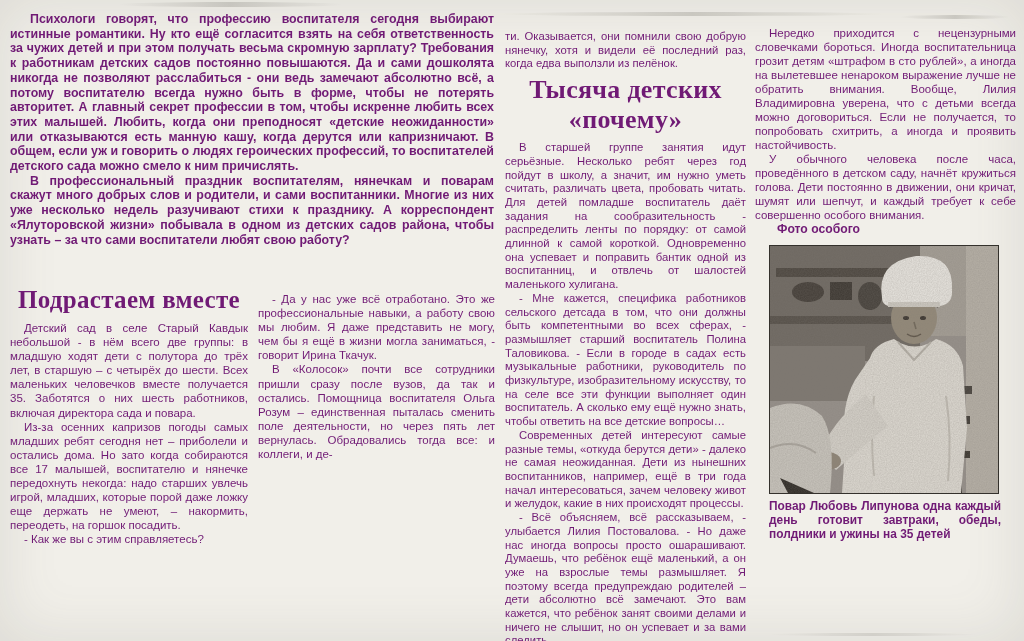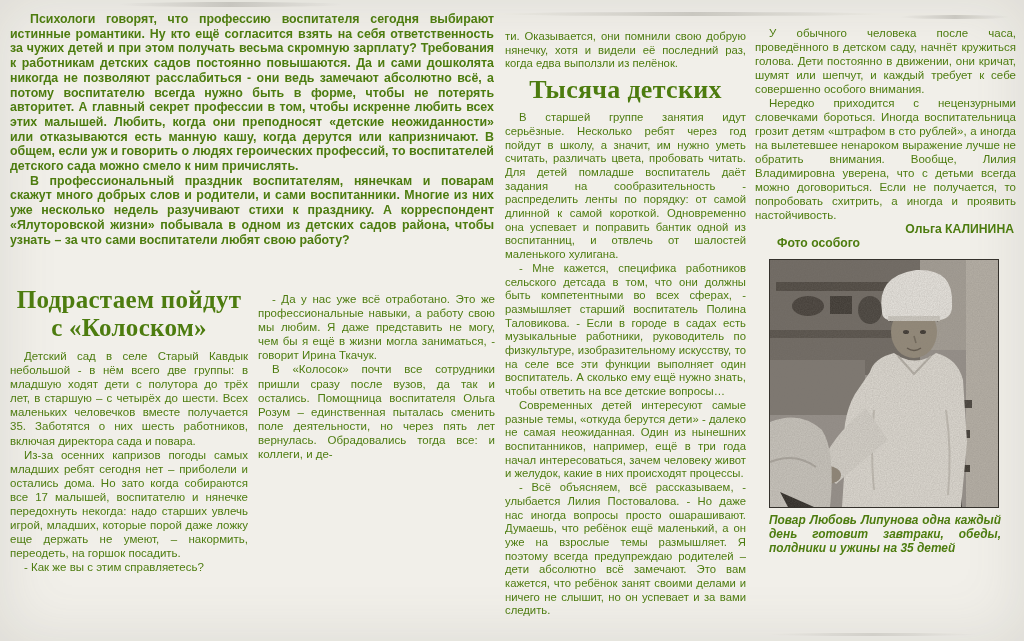--- a/index.html
+++ b/index.html
@@ -1,18 +1,18 @@
 <!DOCTYPE html>
 <html lang="ru"><head>
 <meta charset="utf-8">
 <style>
   html,body { margin:0; padding:0; background:#d8d6d0; }
   .page {
     position:relative; width:1024px; height:641px; overflow:hidden;
-    background:#f1efe9; color:#4d7c0f;
+    background:#f1efe9; color:#701a75;
     font-family:"Liberation Sans", sans-serif;
     box-shadow: inset 0 0 60px rgba(95,90,82,0.14);
   }
   
   .intro {
     position:absolute; left:10px; top:12px; width:484px;
     font-weight:bold; font-size:12.4px; line-height:14.7px; text-align:justify;
   }
   .intro p { margin:0; text-indent:20px; }
   
@@ -30,21 +30,21 @@
   .h-article1 { font-size:25px; line-height:28px; margin:0 0 7px 0; }
   .h-article2 { font-size:26px; line-height:30px; margin:4px 0 6px 0; }
   .byline { text-align:right; font-weight:bold; font-size:12.2px; margin-top:3px; text-indent:0 !important; padding-right:2px; }
   .credit { font-weight:bold; font-size:12.2px; margin-top:3px; text-indent:22px !important; }
   .photo-figure {
     margin:9px 0 0 14px; width:228px; height:247px;
     border:1px solid #34312c; background:#96908a; overflow:hidden;
   }
   .caption {
     margin:6px 0 0 14px; width:232px;
-    font-weight:bold; font-style:italic;
+    font-weight:bold; 
     font-size:11.9px; line-height:13.9px; text-align:justify;
   }
   
   .streak {
     position:absolute; border-radius:50%;
     background:linear-gradient(90deg, rgba(140,138,130,0) 0%, rgba(140,138,130,0.35) 50%, rgba(140,138,130,0) 100%);
   }
   #streak1 { left:118px; top:2px;  width:225px; height:5px; }
   #streak2 { left:500px; top:12px; width:385px; height:4px; }
   #streak3 { left:900px; top:15px; width:110px; height:4px; }
@@ -60,48 +60,47 @@
   <div class="streak" id="streak3"></div>
   <div class="streak" id="streak4"></div>
 
   <div class="intro">
     <p>Психологи говорят, что профессию воспитателя сегодня выбирают истинные романтики. Ну кто ещё согласится взять на себя ответственность за чужих детей и при этом получать весьма скромную зарплату? Требования к работникам детских садов постоянно повышаются. Да и сами дошколята никогда не позволяют расслабиться - они ведь замечают абсолютно всё, а потому воспитателю всегда нужно быть в форме, чтобы не потерять авторитет. А главный секрет профессии  в том, чтобы искренне любить всех этих малышей. Любить, когда они преподносят «детские неожиданности» или отказываются есть манную кашу, когда дерутся или капризничают. В общем, если уж и говорить о людях героических профессий, то воспитателей детского сада можно смело к ним причислять.</p>
     <p>В профессиональный праздник воспитателям, нянечкам и поварам скажут много добрых слов и родители, и сами воспитанники. Многие из них уже несколько недель разучивают стихи к празднику. А корреспондент «Ялуторовской жизни» побывала в одном из детских садов района, чтобы узнать – за что сами воспитатели любят свою работу?</p>
   </div>
 
   <div class="col col1">
     <h2 class="headline h-article1">
-      <span>Подрастаем пойдут</span><br>
-      <span>с «Колоском»</span>
+      <span>Подрастаем вместе</span><br>
     </h2>
     <p>Детский сад в селе Старый Кавдык небольшой - в нём всего две группы: в младшую ходят дети с полутора до трёх лет, в старшую – с четырёх до шести. Всех маленьких человечков вместе получается 35. Заботятся о них шесть работников, включая директора сада и повара.</p>
     <p>Из-за осенних капризов погоды самых младших ребят сегодня нет – приболели и остались дома. Но зато когда собираются все 17 малышей, воспитателю и нянечке передохнуть некогда: надо старших увлечь игрой, младших, которые порой даже ложку еще держать не умеют, – накормить, переодеть, на горшок посадить.</p>
     <p>- Как же вы с этим справляетесь?</p>
   </div>
 
   <div class="col col2">
     <p>- Да у нас уже всё отработано. Это же профессиональные навыки, а работу свою мы любим. Я даже представить не могу, чем бы я ещё в жизни могла заниматься, - говорит Ирина Ткачук.</p>
     <p>В «Колосок» почти все сотрудники пришли сразу после вузов, да так и остались. Помощница воспитателя Ольга Розум – единственная пыталась сменить поле деятельности, но через пять лет вернулась. Обрадовались тогда все: и коллеги, и де-</p>
   </div>
 
   <div class="col col3">
     <p class="lead-continuation">ти. Оказывается, они помнили свою добрую нянечку, хотя  и видели её последний раз, когда едва выползли из пелёнок.</p>
     <h2 class="headline h-article2">
       <span>Тысяча детских</span><br>
+      <span>«почему»</span>
     </h2>
     <p>В старшей группе занятия идут серьёзные. Несколько ребят через год пойдут в школу, а значит, им нужно уметь считать, различать цвета, пробовать читать. Для детей помладше воспитатель даёт задания на сообразительность - распределить ленты по порядку: от самой длинной к самой короткой. Одновременно она успевает и поправить бантик одной из воспитанниц, и отвлечь от шалостей маленького хулигана.</p>
     <p>- Мне кажется, специфика работников сельского детсада в том, что они должны быть компетентными во всех сферах, - размышляет старший воспитатель Полина Таловикова. - Если в городе в садах есть музыкальные работники, руководитель по физкультуре, изобразительному искусству, то на селе все эти функции выполняет один воспитатель. А сколько ему ещё нужно знать, чтобы ответить на все детские вопросы…</p>
-    <p>Современных детей интересуют самые разные темы, «откуда берутся дети» - далеко не самая неожиданная. Один из нынешних воспитанников, например, ещё в три года начал интересоваться, зачем человеку живот и желудок, какие в них происходят процессы.</p>
+    <p>Современных детей интересуют самые разные темы, «откуда берутся дети» - далеко не самая неожиданная. Дети из нынешних воспитанников, например, ещё в три года начал интересоваться, зачем человеку живот и желудок, какие в них происходят процессы.</p>
     <p>- Всё объясняем, всё рассказываем,  - улыбается Лилия Постовалова.  -  Но даже нас иногда вопросы просто ошарашивают.  Думаешь, что ребёнок ещё маленький, а он уже на взрослые темы размышляет. Я поэтому всегда предупреждаю родителей – дети абсолютно всё замечают. Это вам кажется, что ребёнок занят своими делами и ничего не слышит, но он успевает и за вами следить.</p>
   </div>
 
   <div class="col col4">
+    <p>Нередко приходится с нецензурными словечками бороться. Иногда воспитательница грозит детям «штрафом в сто рублей», а иногда на вылетевшее ненароком выражение лучше не обратить внимания. Вообще, Лилия Владимировна уверена, что с детьми всегда можно договориться. Если не получается, то попробовать схитрить, а иногда и проявить настойчивость.</p>
     <p>У обычного человека после часа, проведённого в детском саду, начнёт кружиться голова. Дети постоянно в движении, они кричат, шумят или шепчут, и каждый требует к себе совершенно особого внимания.</p>
-    <p>Нередко приходится с нецензурными словечками бороться. Иногда воспитательница грозит детям «штрафом в сто рублей», а иногда на вылетевшее ненароком выражение лучше не обратить внимания. Вообще, Лилия Владимировна уверена, что с детьми всегда можно договориться. Если не получается, то попробовать схитрить, а иногда и проявить настойчивость.</p>
-    <p class="byline">Ольга КАЛИНИНА</p>
     <p class="credit">Фото особого</p>
 
     <div class="photo-figure">
       <svg width="228" height="247" viewBox="0 0 228 247" xmlns="http://www.w3.org/2000/svg">
         <defs>
           <filter id="grain" x="0" y="0" width="100%" height="100%">
             <feTurbulence type="fractalNoise" baseFrequency="0.85" numOctaves="2" result="n"></feTurbulence>
             <feColorMatrix in="n" type="matrix" values="0 0 0 0 0.22  0 0 0 0 0.20  0 0 0 0 0.18  0 0 0 0.32 0"></feColorMatrix>
           </filter>
         </defs>

